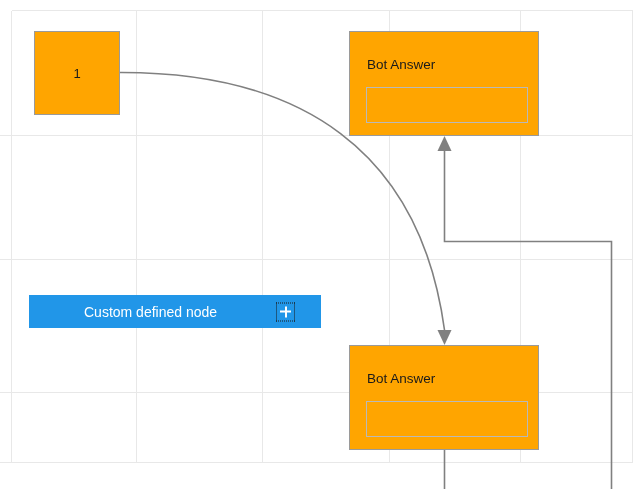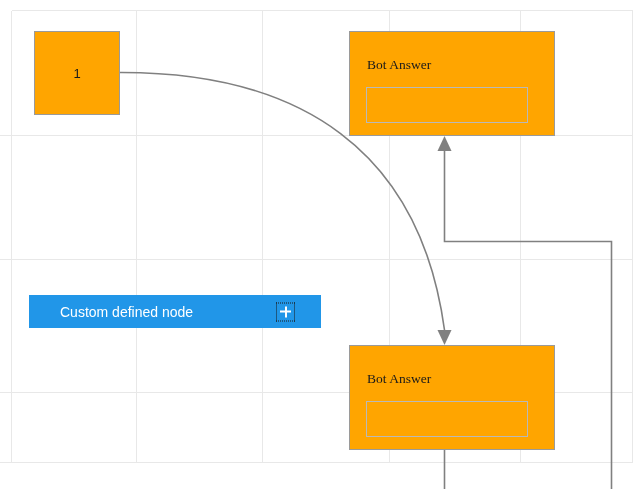--- a/index.html
+++ b/index.html
@@ -47,23 +47,22 @@
     align-items: center;
     justify-content: center;
   }
   .node-start-label {
     font-size: 13px;
     color: #1a1a1a;
     line-height: 1;
   }
 
   .node-bot {
-    width: 206px;
+    width: 190px;
     height: 105px;
-    font-family: Liberation Serif, serif;
   }
   .node-bot-top  { left: 349px; top: 31px; }
   .node-bot-bottom { left: 349px; top: 345px; }
 
   .node-bot-title {
     position: absolute;
     left: 17px;
     top: 26px;
     font-size: 13.5px;
     color: #1a1a1a;
@@ -81,20 +80,21 @@
   }
 
   .node-custom {
     left: 29px;
     top: 295px;
     width: 292px;
     height: 33px;
     background: #2196E8;
     display: flex;
     align-items: center;
+    padding-left: 24px;
   }
   .node-custom-label {
     color: #ffffff;
     font-size: 14px;
     margin-left: 31px;
     line-height: 1;
     white-space: nowrap;
   }
   .node-custom-add {
     position: absolute;

